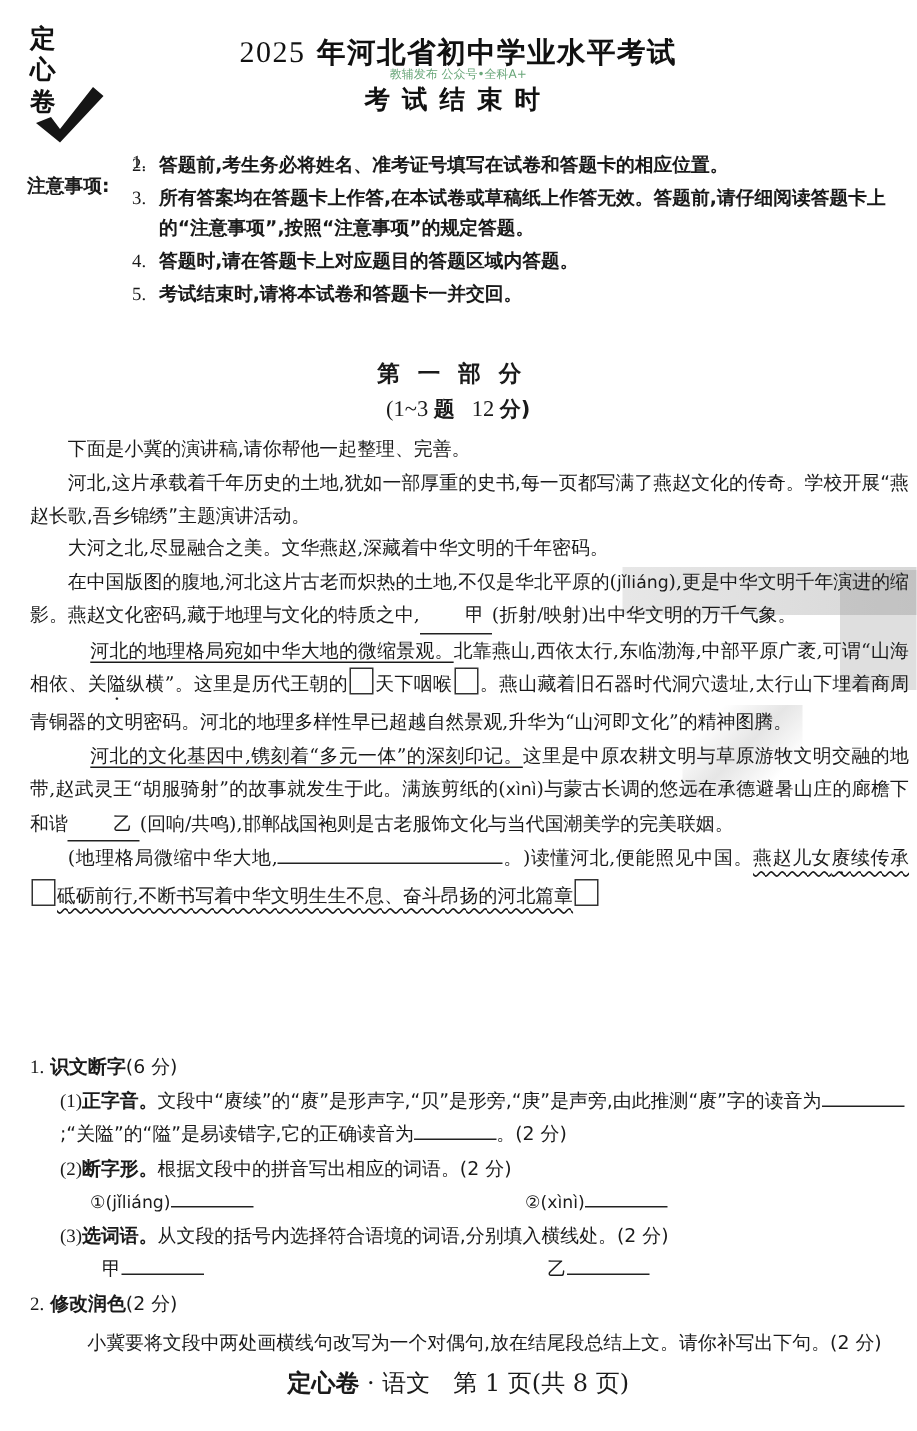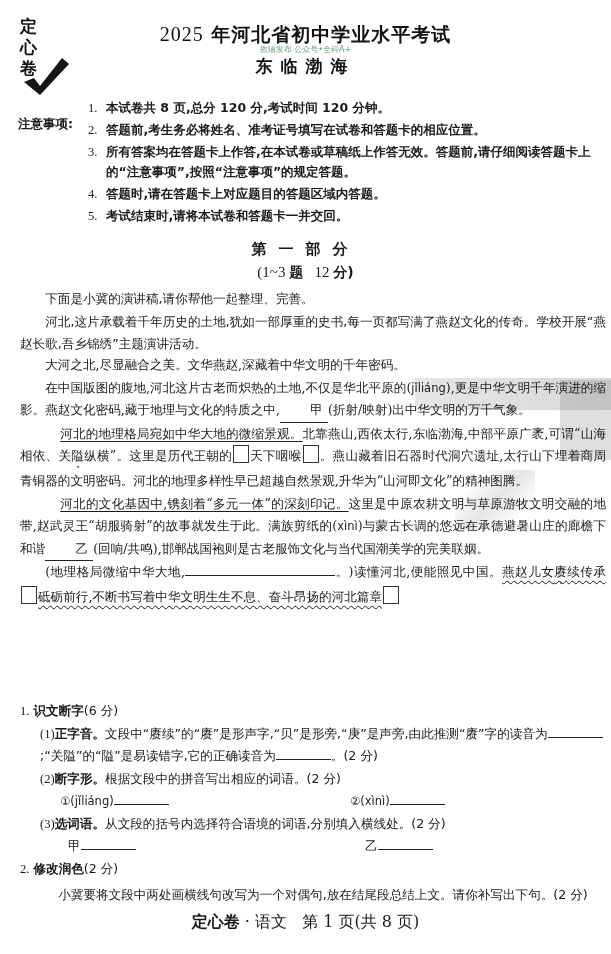--- a/index.html
+++ b/index.html
@@ -114,26 +114,26 @@
     <svg class="logo-check" viewBox="0 0 48 40">
       <path d="M2 26 L12 22 L18 30 L40 2 L47 8 L18 39 Z" fill="#151515"></path>
     </svg>
   </div>
 
   <div class="title">
     <span class="year">2025</span>
     <span>年河北省初中学业水平考试</span>
   </div>
   <div class="watermark">教辅发布 公众号•全科A+</div>
-  <div class="subtitle">东临渤海</div>
+  <div class="subtitle">考试结束时</div>
 
   <div class="notice">
     <div class="notice-label">注意事项:</div>
     <ul class="notice-list">
-      <li><span class="num">1.</span><span class="txt">本试卷共 8 页,总分 120 分,考试时间 120 分钟。</span></li>
+      <li><span class="num">1.</span></li>
       <li><span class="num">2.</span><span class="txt">答题前,考生务必将姓名、准考证号填写在试卷和答题卡的相应位置。</span></li>
       <li><span class="num">3.</span><span class="txt">所有答案均在答题卡上作答,在本试卷或草稿纸上作答无效。答题前,请仔细阅读答题卡上的“注意事项”,按照“注意事项”的规定答题。</span></li>
       <li><span class="num">4.</span><span class="txt">答题时,请在答题卡上对应题目的答题区域内答题。</span></li>
       <li><span class="num">5.</span><span class="txt">考试结束时,请将本试卷和答题卡一并交回。</span></li>
     </ul>
   </div>
 
   <div class="sec-title">第一部分</div>
   <div class="sec-sub">
     <span>(1~3</span>

